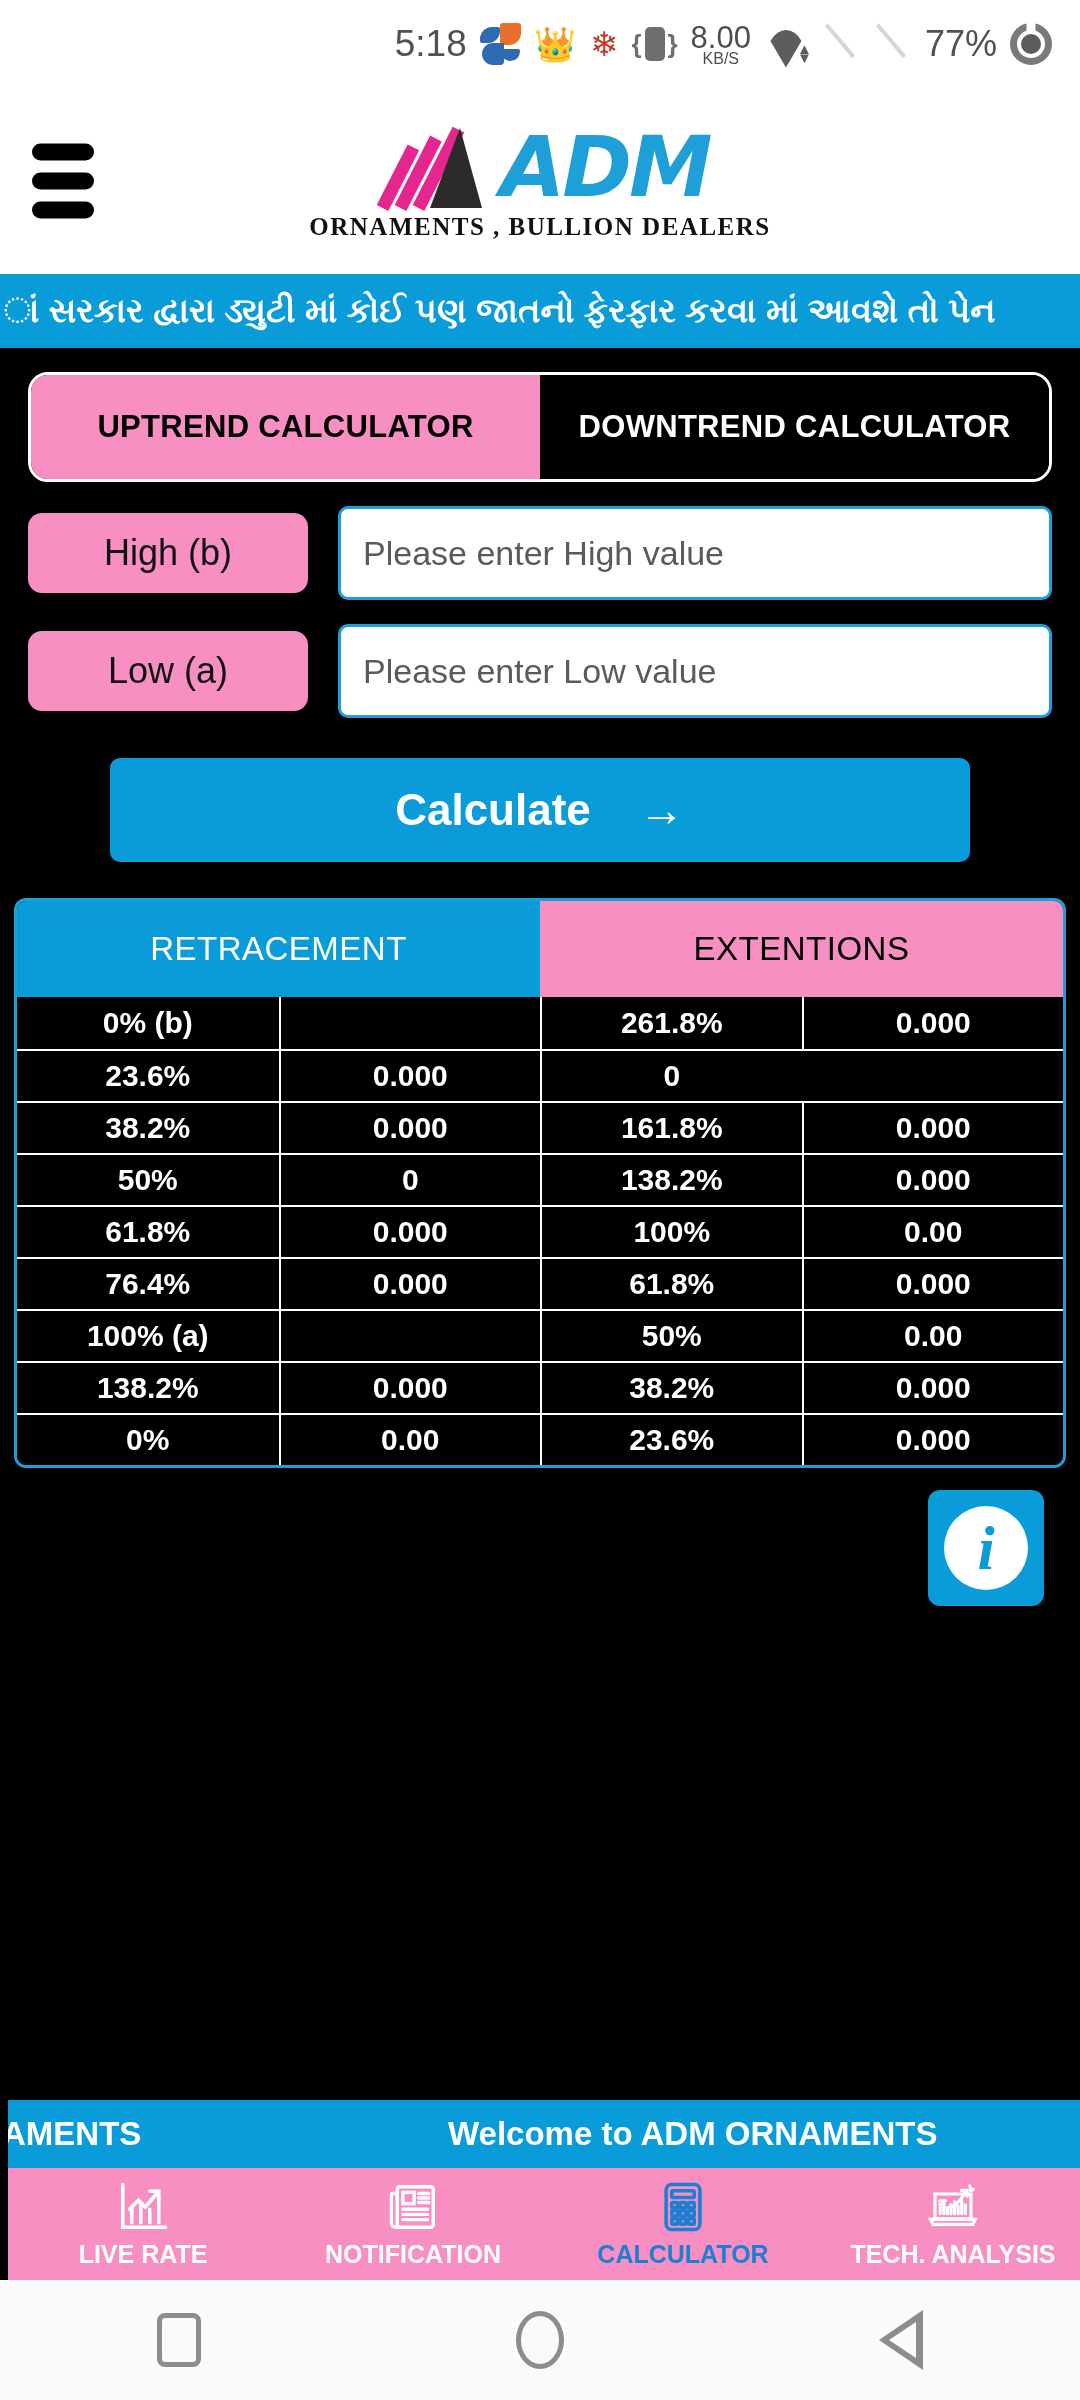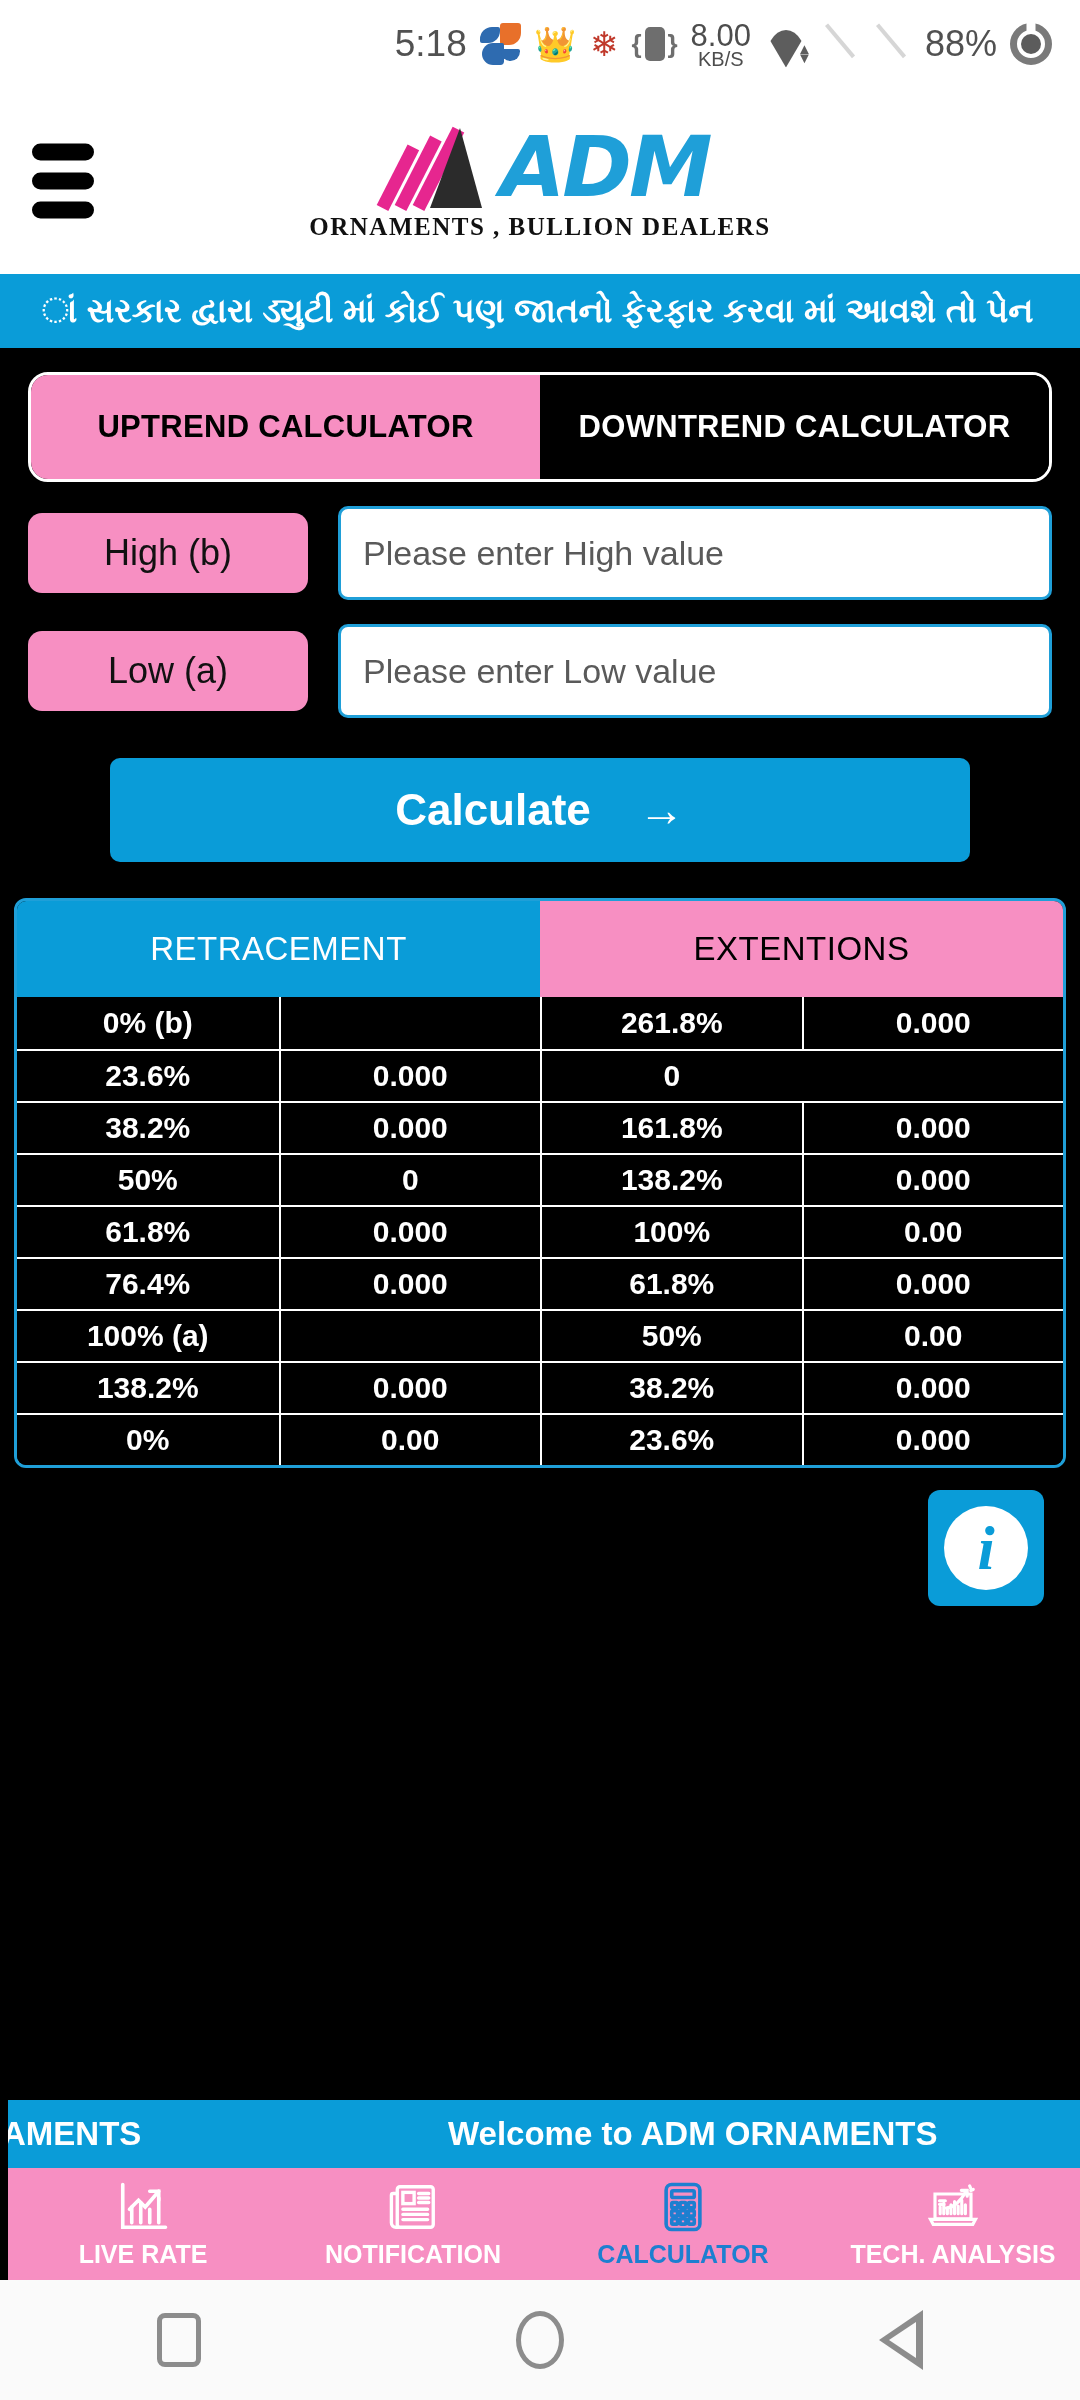--- a/index.html
+++ b/index.html
@@ -27,21 +27,21 @@
   .sb-glyph{ font-size:34px; color:#111; line-height:1; }
   .sb-flower{ font-size:34px; color:#c0392b; line-height:1; }
 
   .vib{ position:relative; width:46px; height:42px; }
   .vib .body{ position:absolute; left:13px; top:4px; width:20px; height:34px; background:#6e6e6e; border-radius:5px;}
   .vib .l, .vib .r{ position:absolute; top:8px; font-size:26px; color:#6e6e6e; line-height:1; font-weight:bold;}
   .vib .l{ left:0px; } .vib .r{ right:0px; }
 
   .netspeed{ display:flex; flex-direction:column; align-items:center; line-height:1; }
   .netspeed .v{ font-size:31px; color:#4d4d4d; }
-  .netspeed .u{ font-size:20px; color:#4d4d4d; margin-top:-2px; }
+  .netspeed .u{ font-size:16px; color:#4d4d4d; margin-top:-2px; }
 
   .wifi{ position:relative; width:46px; height:40px; }
   .wifi .fan{
     width:44px;height:22px;background:#5d5d5d;
     border-radius:44px 44px 0 0; position:absolute; top:6px; left:0;
     clip-path: polygon(0 0, 100% 0, 50% 100%);
     transform:scaleY(1.7); transform-origin:top center;
   }
   .wifi .ar{ position:absolute; right:-2px; bottom:2px; font-size:15px; color:#5d5d5d; line-height:9px;}
 
@@ -93,21 +93,21 @@
     font-size:84px; color:#1f9fd8; letter-spacing:-3px; line-height:0.95;
   }
   .logo-sub{
     font-family:"Liberation Serif", serif; font-weight:bold; font-size:25px;
     color:#111; letter-spacing:1.5px; margin-top:5px;
   }
 
   
   .marquee-top{
     height:74px; background:#0a9cd8; color:#fff; display:flex; align-items:center;
-    overflow:hidden; white-space:nowrap;padding-left:38px;
+    overflow:hidden; white-space:nowrap;
   }
   .marquee-top .txt{
     font-size:34px; font-weight:bold; padding-left:4px;
     font-family:"Liberation Sans",sans-serif;
   }
 
   
   .main{ background:#000; padding:0 0 0 0;margin-top:8px; }
 
   .tabs{
@@ -249,21 +249,21 @@
         </span>
     </span>
 
     <span class="st-ico">
       <span class="simoff"><span class="bars"></span><span class="slash"></span></span>
     </span>
     <span class="st-ico">
       <span class="simoff"><span class="bars"></span><span class="slash"></span></span>
     </span>
 
-    <span class="batt-pct">88%</span>
+    <span class="batt-pct">77%</span>
     <span class="batt-circ"></span>
   </div>
 
   <div class="app-header">
     <div class="hamburger">
       <span></span>
         <span></span>
         <span></span>
     </div>
     <div class="logo-wrap">

